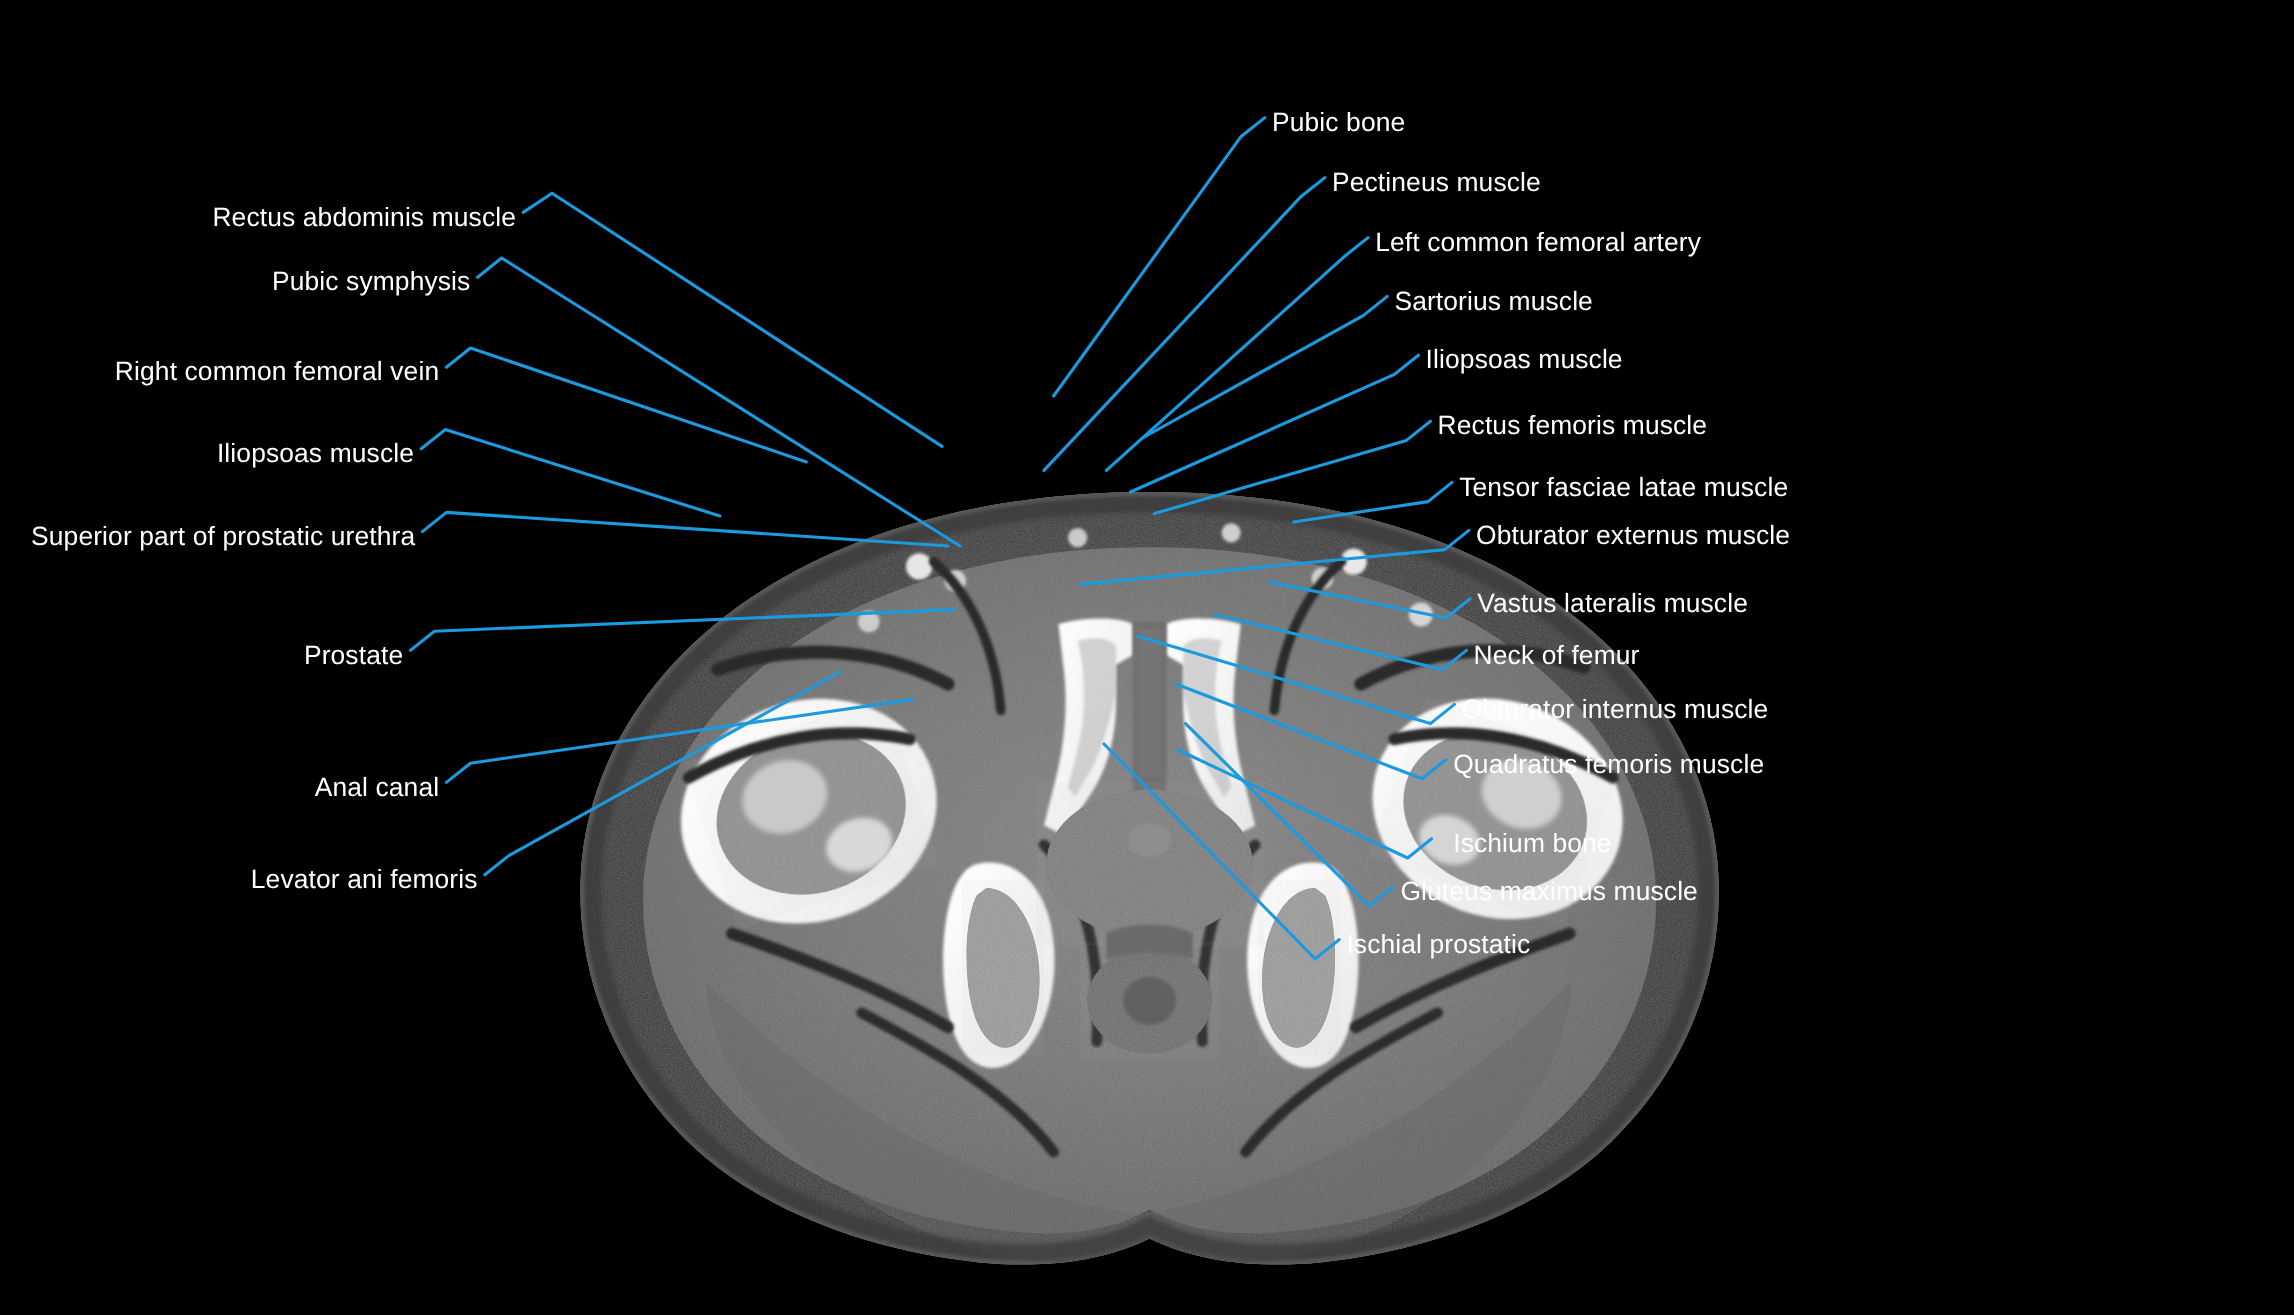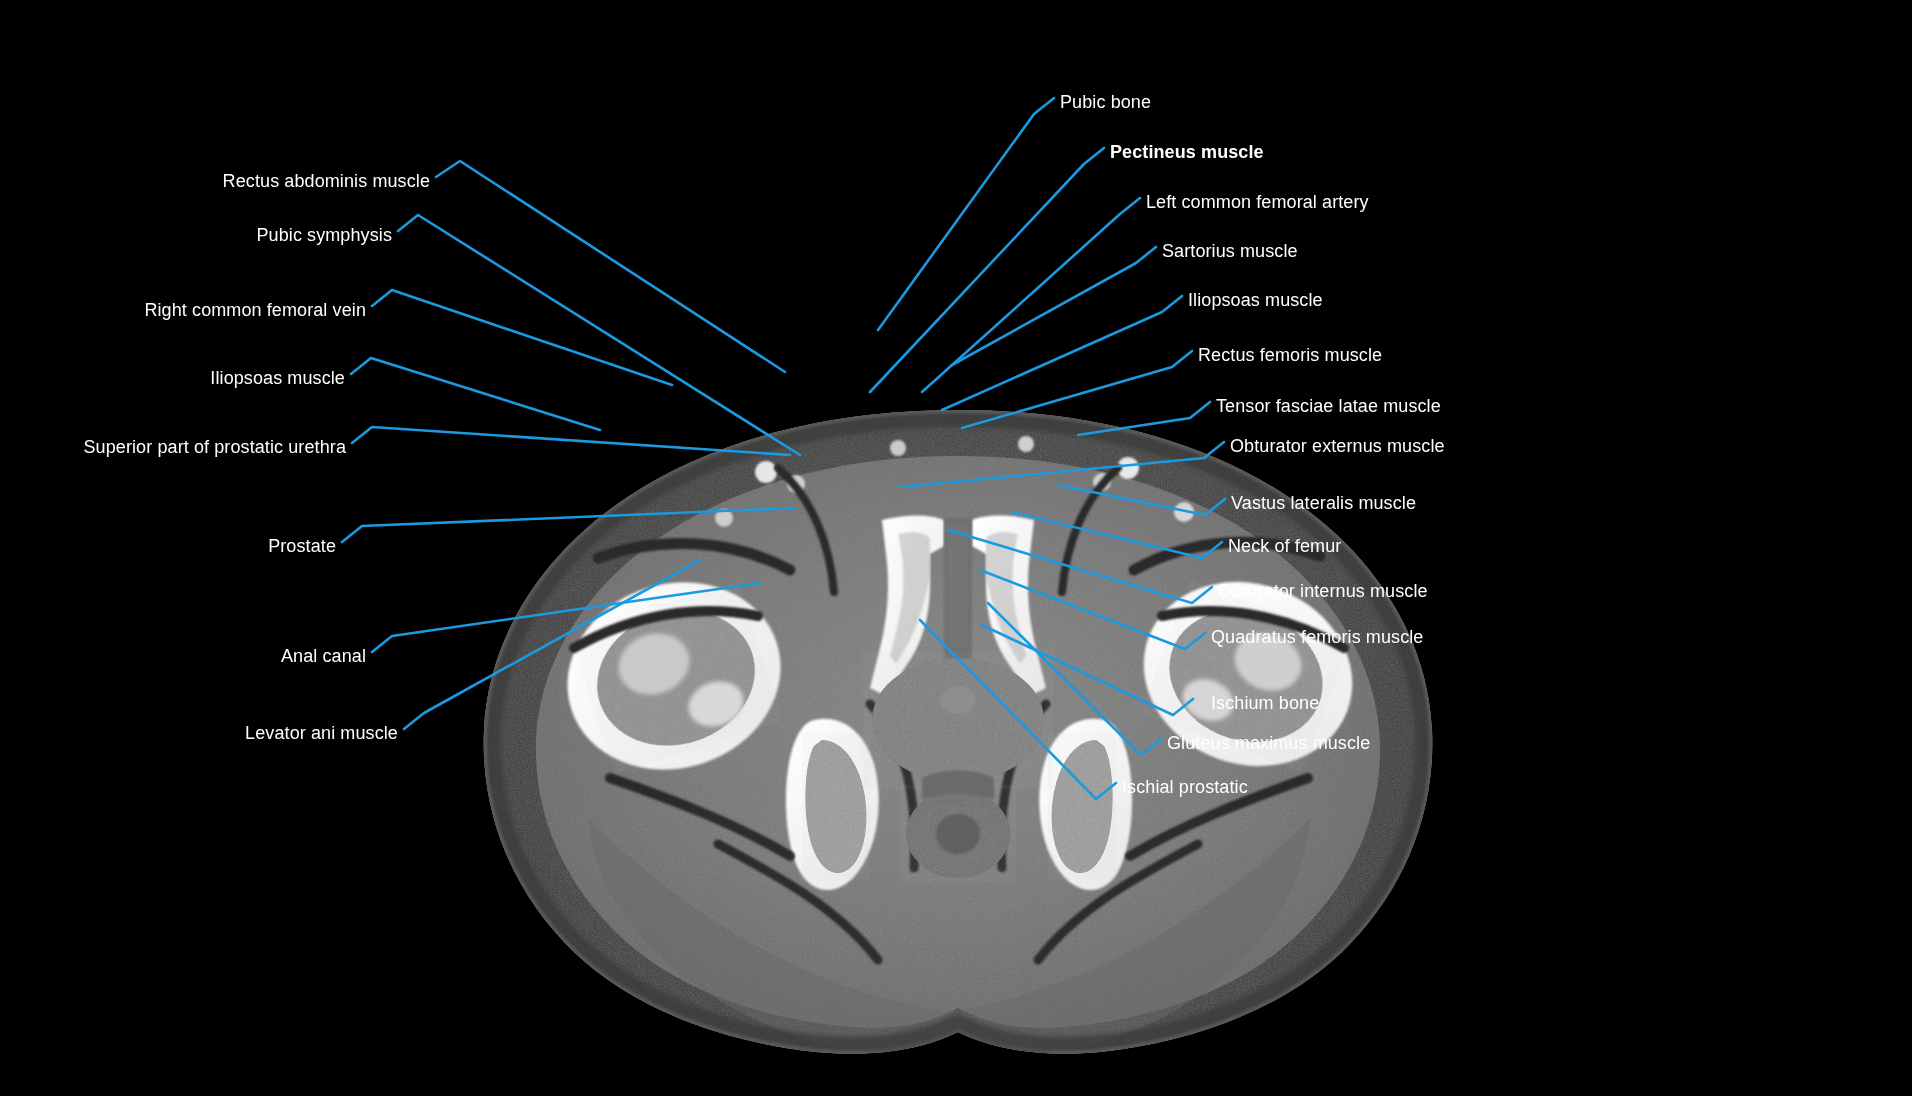--- a/index.html
+++ b/index.html
@@ -18,21 +18,21 @@
   }
   #ct-svg{display:block;}
 
   
   #leaders{position:absolute;left:0;top:0;width:1912px;height:1096px;pointer-events:none;}
 
   
   .label{
     position:absolute;
     color:#ffffff;
-    font-size:18px;
+    font-size:22px;
     line-height:30px;
     letter-spacing:.1px;
     white-space:nowrap;
     font-weight:400;
   }
   .label.r{ text-align:left; }
   .label.l{ text-align:center; }
   .label.l span{display:inline-block;}
 </style>
 </head>
@@ -252,25 +252,25 @@
     </svg>
 
   <div id="labels-left-group">
       <div class="label l" style="top: 166px; right: 1482px;"><span>Rectus abdominis muscle</span></div>
       <div class="label l" style="top: 220px; right: 1520px;"><span>Pubic symphysis</span></div>
       <div class="label l" style="top: 295px; right: 1546px;"><span>Right common femoral vein</span></div>
       <div class="label l" style="top: 363px; right: 1567px;"><span>Iliopsoas muscle</span></div>
       <div class="label l" style="top: 432px; right: 1566px;"><span>Superior part of prostatic urethra</span></div>
       <div class="label l" style="top: 531px; right: 1576px;"><span>Prostate</span></div>
       <div class="label l" style="top: 641px; right: 1546px;"><span>Anal canal</span></div>
-      <div class="label l" style="top: 718px; right: 1514px;"><span>Levator ani muscle</span></div>
+      <div class="label l" style="top: 718px; right: 1514px;"><span>Levator ani femoris</span></div>
     </div>
   <div id="labels-right-group">
       <div class="label r" style="top: 87px; left: 1060px;"><span>Pubic bone</span></div>
-      <div class="label r" style="top: 137px; left: 1110px; font-weight: bold;"><span>Pectineus muscle</span></div>
+      <div class="label r" style="top: 137px; left: 1110px;"><span>Pectineus muscle</span></div>
       <div class="label r" style="top: 187px; left: 1146px;"><span>Left common femoral artery</span></div>
       <div class="label r" style="top: 236px; left: 1162px;"><span>Sartorius muscle</span></div>
       <div class="label r" style="top: 285px; left: 1188px;"><span>Iliopsoas muscle</span></div>
       <div class="label r" style="top: 340px; left: 1198px;"><span>Rectus femoris muscle</span></div>
       <div class="label r" style="top: 391px; left: 1216px;"><span>Tensor fasciae latae muscle</span></div>
       <div class="label r" style="top: 431px; left: 1230px; text-align: center;"><span>Obturator externus muscle</span></div>
       <div class="label r" style="top: 488px; left: 1231px;"><span>Vastus lateralis muscle</span></div>
       <div class="label r" style="top: 531px; left: 1228px;"><span>Neck of femur</span></div>
       <div class="label r" style="top: 576px; left: 1218px;"><span>Obturator internus muscle</span></div>
       <div class="label r" style="top: 622px; left: 1211px;"><span>Quadratus femoris muscle</span></div>

